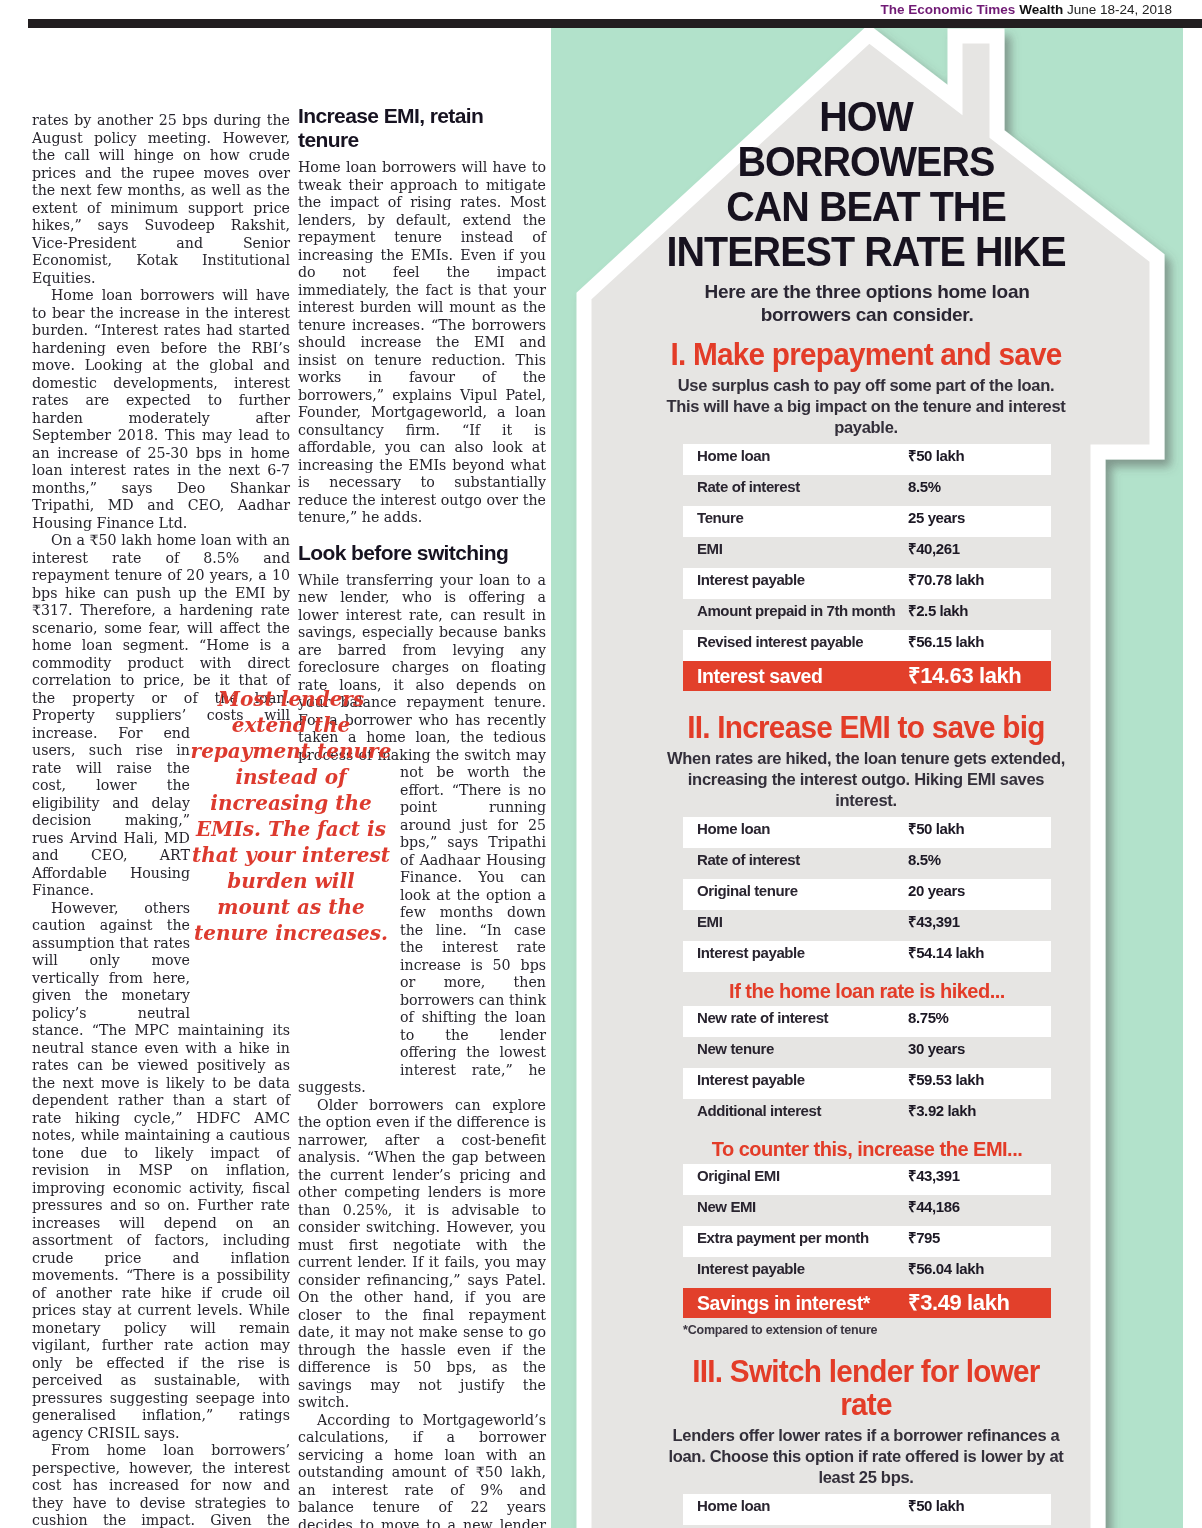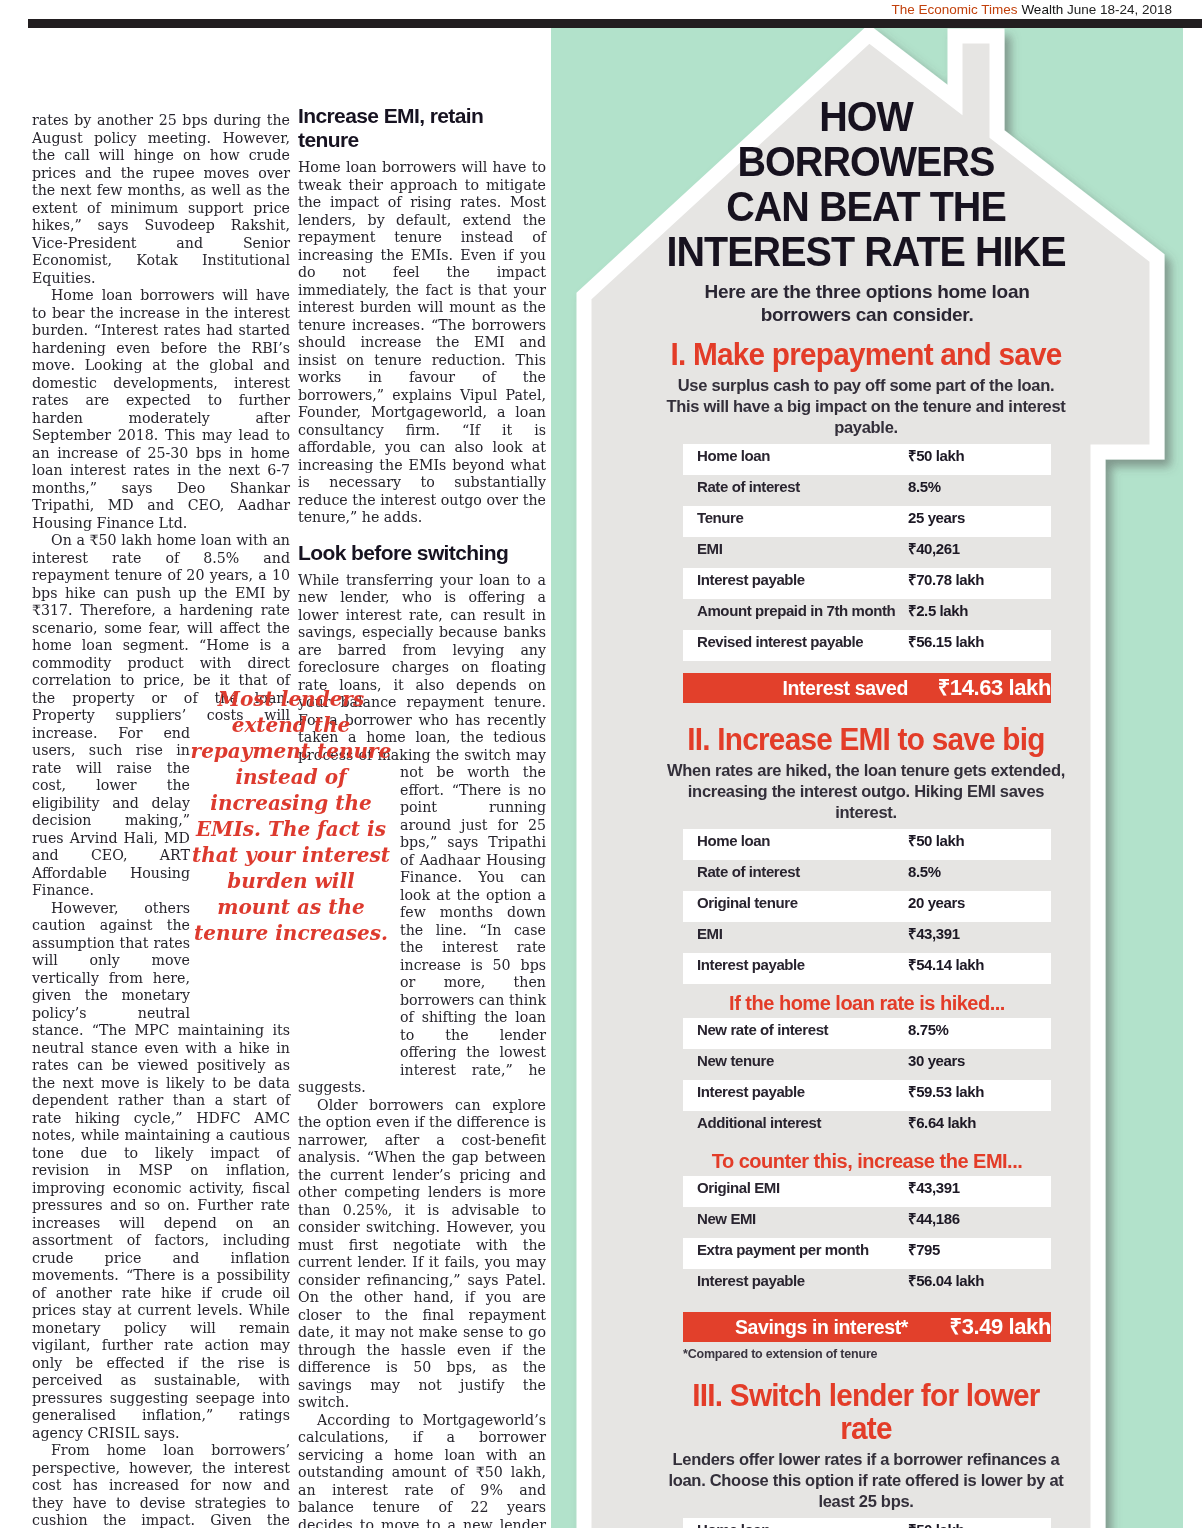--- a/index.html
+++ b/index.html
@@ -2,22 +2,22 @@
 <html><head>
 <meta charset="utf-8">
 <style>
   html,body{margin:0;padding:0;}
   body{
     width:1202px;height:1528px;position:relative;overflow:hidden;
     background:#ffffff;font-family:"Liberation Sans",sans-serif;
   }
   
   .masthead{position:absolute;top:2px;right:30px;font-size:13.5px;letter-spacing:0;white-space:nowrap;}
-  .masthead .pub{color:#c2410c;font-weight:normal;}
-  .masthead .wealth{color:#121212;font-weight:normal;text-align:right;}
+  .masthead .pub{color:#701a75;font-weight:bold;}
+  .masthead .wealth{color:#121212;font-weight:bold;text-align:right;}
   .masthead .date{color:#222222;}
   .topbar{position:absolute;left:28px;top:19px;right:0;height:9px;background:#221e20;}
 
   
   .col{position:absolute;color:#26242c;font-family:"DejaVu Serif","Liberation Serif",serif;
        font-size:14.2px;line-height:17.5px;text-align:justify;}
   #col1{left:32px;top:112px;width:258px;}
   #col2{left:298px;top:104px;width:248px;}
   .col p{margin:0;}
   .col p.indent{text-indent:19px;}
@@ -49,21 +49,21 @@
   .g-sec-sub{margin-top:4px;text-align:center;color:#332f3a;font-weight:bold;
              font-size:16.5px;line-height:21px;letter-spacing:-0.3px;width:400px;margin-left:-17px;}
   .sec1{margin-top:12px;} .sec2{margin-top:20px;} .sec3{margin-top:18px;}
   .g-table{margin-top:6px;width:368px;}
   .t-row{display:flex;height:31px;line-height:23px;padding-left:14px;box-sizing:border-box;
          letter-spacing:-0.4px;white-space:nowrap;}
   .t-row.plain{background:#ffffff;}
   .t-row.shade{background:transparent;}
   .t-label{flex:1 1 auto;font-weight:bold;font-size:15px;color:#29242f;overflow:visible;}
   .t-value{flex:0 0 143px;font-weight:bold;font-size:15px;color:#1c1824;}
-  .t-row.highlight{background:#e2402b;height:30px;line-height:30px;margin-top:12px;text-align:right;}
+  .t-row.highlight{background:#e2402b;height:30px;line-height:30px;margin-top:0;}
   .t-row.highlight .t-label{color:#ffffff;font-size:19.5px;}
   .t-row.highlight .t-value{color:#ffffff;font-size:22px;}
   .g-red-sub{margin:8px 0 4px 0;text-align:center;color:#e33c28;font-weight:bold;
              font-size:20px;line-height:22px;letter-spacing:-0.5px;width:368px;}
   .g-footnote{margin-top:5px;font-weight:bold;font-size:12.5px;color:#3a3540;letter-spacing:-0.2px;}
 </style>
 </head>
 <body>
 
 <div class="masthead">
@@ -200,21 +200,21 @@
             <span class="t-value">30 years</span>
           </div>
 
           <div class="t-row plain">
             <span class="t-label">Interest payable</span>
             <span class="t-value">₹59.53 lakh</span>
           </div>
 
           <div class="t-row shade">
             <span class="t-label">Additional interest</span>
-            <span class="t-value">₹6.64 lakh</span>
+            <span class="t-value">₹3.92 lakh</span>
           </div>
         </div>
       <div class="g-red-sub">To counter this, increase the EMI...</div>
       <div class="g-table" style="margin-top:0;">
 
           <div class="t-row plain">
             <span class="t-label">Original EMI</span>
             <span class="t-value">₹43,391</span>
           </div>
 

